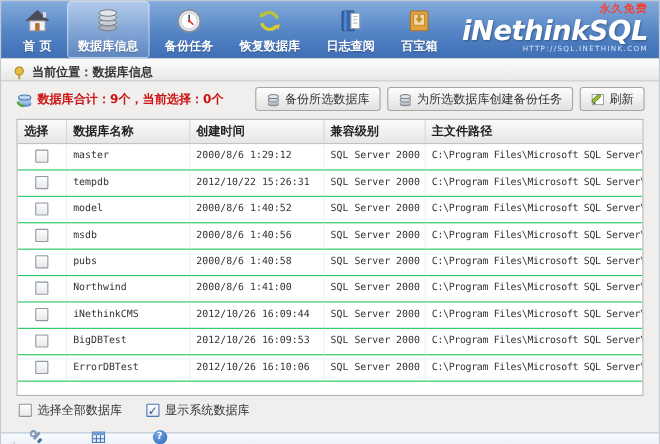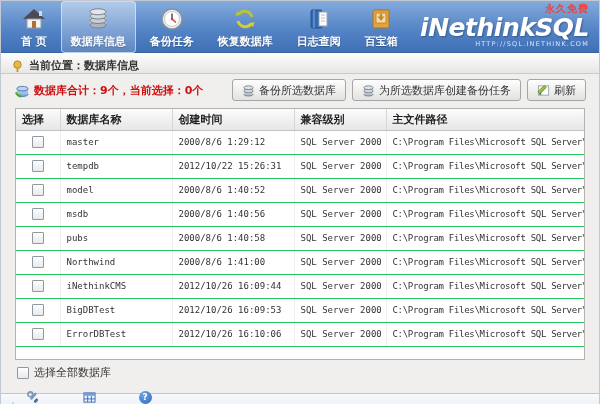--- a/index.html
+++ b/index.html
@@ -347,20 +347,24 @@
     </tr>
         </tbody>
     </table>
   </div>
 
   <div class="options">
     <label class="option">
       <span class="cb"></span>
       <span>选择全部数据库</span>
     </label>
+    <label class="option">
+      <span class="cb checked"></span>
+      <span>显示系统数据库</span>
+    </label>
   </div>
 
   <div class="statusbar">
     <div class="status-right">
       <span class="vsep">|</span>
       <span class="status-link">
         <span>
           <svg width="13" height="13" viewBox="0 0 14 14">
             <rect x="6" y="1" width="2.6" height="9" rx="1" transform="rotate(40 7 5)" fill="#7e98b6"></rect>
             <circle cx="3.5" cy="3.5" r="2.6" fill="none" stroke="#7e98b6" stroke-width="1.8"></circle>

